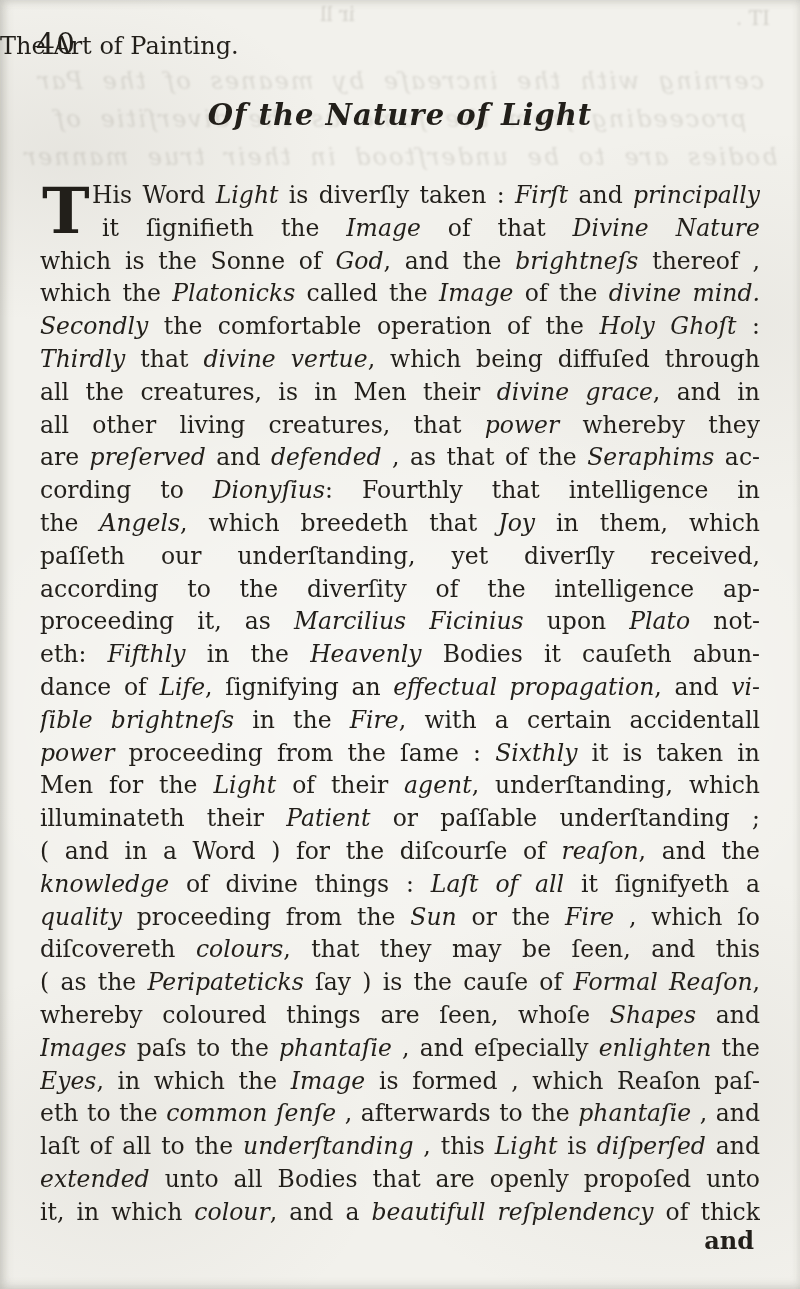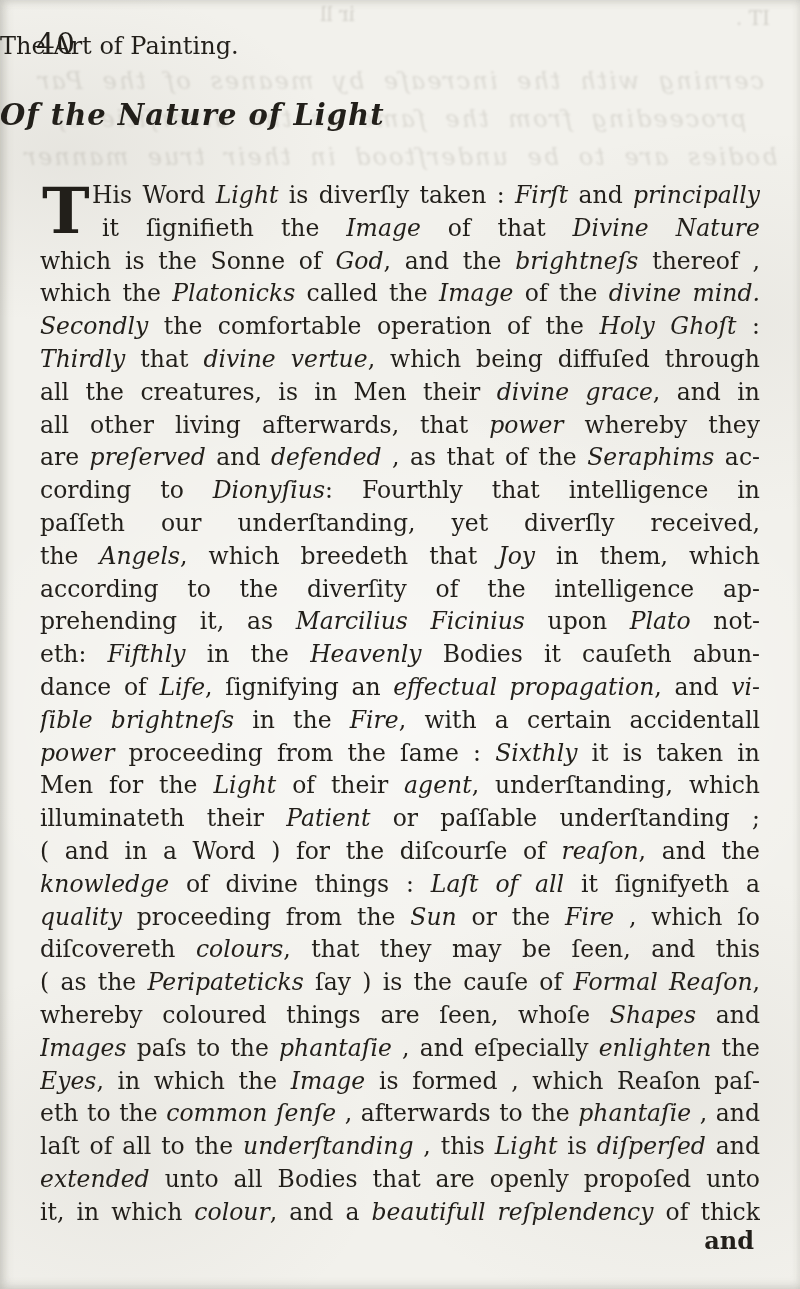--- a/index.html
+++ b/index.html
@@ -48,20 +48,21 @@
   .page-number{
     position:absolute;left:36px;top:26px;
     font-size:30px;letter-spacing:1px;
   }
   .running-title{
     position:absolute;left:0;right:0;top:32px;
     font-size:24px;
   }
   .section-heading{
     position:absolute;left:0;right:0;top:98px;
+    text-align:center;
     font-size:29px;font-style:italic;font-weight:bold;
     letter-spacing:1px;
   }
   .body-text{
     position:absolute;left:40px;top:179px;width:720px;
   }
   .line{
     height:32.8px;line-height:32.8px;
     font-size:23.5px;
     word-spacing:-1px;
@@ -101,27 +102,27 @@
 
     <div class="drop-cap">T</div>
     <div class="body-text">
         <div class="line ind1"><span>His Word </span><span class="it">Light</span><span> is diverſly taken : </span><span class="it">Firſt</span><span> and </span><span class="it">principally</span></div>
         <div class="line ind2"><span>it ſignifieth the </span><span class="it">Image</span><span> of that </span><span class="it">Divine Nature</span></div>
         <div class="line"><span>which is the Sonne of </span><span class="it">God</span><span>, and the </span><span class="it">brightneſs</span><span> thereof ,</span></div>
         <div class="line"><span>which the </span><span class="it">Platonicks</span><span> called the </span><span class="it">Image</span><span> of the </span><span class="it">divine mind.</span></div>
         <div class="line"><span class="it">Secondly</span><span> the comfortable operation of the </span><span class="it">Holy Ghoſt</span><span> :</span></div>
         <div class="line"><span class="it">Thirdly</span><span> that </span><span class="it">divine vertue</span><span>, which being diffuſed through</span></div>
         <div class="line"><span>all the creatures, is in Men their </span><span class="it">divine grace</span><span>, and in</span></div>
-        <div class="line"><span>all other living afterwards, that </span><span class="it">power</span><span> whereby they</span></div>
+        <div class="line"><span>all other living creatures, that </span><span class="it">power</span><span> whereby they</span></div>
         <div class="line"><span>are </span><span class="it">preſerved</span><span> and </span><span class="it">defended</span><span> , as that of the </span><span class="it">Seraphims</span><span> ac-</span></div>
         <div class="line"><span>cording to </span><span class="it">Dionyſius</span><span>: Fourthly that intelligence in</span></div>
+        <div class="line"><span>the </span><span class="it">Angels</span><span>, which breedeth that </span><span class="it">Joy</span><span> in them, which</span></div>
         <div class="line"><span>paſſeth our underſtanding, yet diverſly received,</span></div>
-        <div class="line"><span>the </span><span class="it">Angels</span><span>, which breedeth that </span><span class="it">Joy</span><span> in them, which</span></div>
         <div class="line"><span>according to the diverſity of the intelligence ap-</span></div>
-        <div class="line"><span>prehending it, as </span><span class="it">Marcilius Ficinius</span><span> upon </span><span class="it">Plato</span><span> not-</span></div>
+        <div class="line"><span>proceeding it, as </span><span class="it">Marcilius Ficinius</span><span> upon </span><span class="it">Plato</span><span> not-</span></div>
         <div class="line"><span>eth: </span><span class="it">Fifthly</span><span> in the </span><span class="it">Heavenly</span><span> Bodies it cauſeth abun-</span></div>
         <div class="line"><span>dance of </span><span class="it">Life</span><span>, ſignifying an </span><span class="it">effectual propagation</span><span>, and </span><span class="it">vi-</span></div>
         <div class="line"><span class="it">ſible brightneſs</span><span> in the </span><span class="it">Fire</span><span>, with a certain accidentall</span></div>
         <div class="line"><span class="it">power</span><span> proceeding from the ſame : </span><span class="it">Sixthly</span><span> it is taken in</span></div>
         <div class="line"><span>Men for the </span><span class="it">Light</span><span> of their </span><span class="it">agent</span><span>, underſtanding, which</span></div>
         <div class="line"><span>illuminateth their </span><span class="it">Patient</span><span> or paſſable underſtanding ;</span></div>
         <div class="line"><span>( and in a Word ) for the diſcourſe of </span><span class="it">reaſon</span><span>, and the</span></div>
         <div class="line"><span class="it">knowledge</span><span> of divine things : </span><span class="it">Laſt of all</span><span> it ſignifyeth a</span></div>
         <div class="line"><span class="it">quality</span><span> proceeding from the </span><span class="it">Sun</span><span> or the </span><span class="it">Fire</span><span> , which ſo</span></div>
         <div class="line"><span>diſcovereth </span><span class="it">colours</span><span>, that they may be ſeen, and this</span></div>

